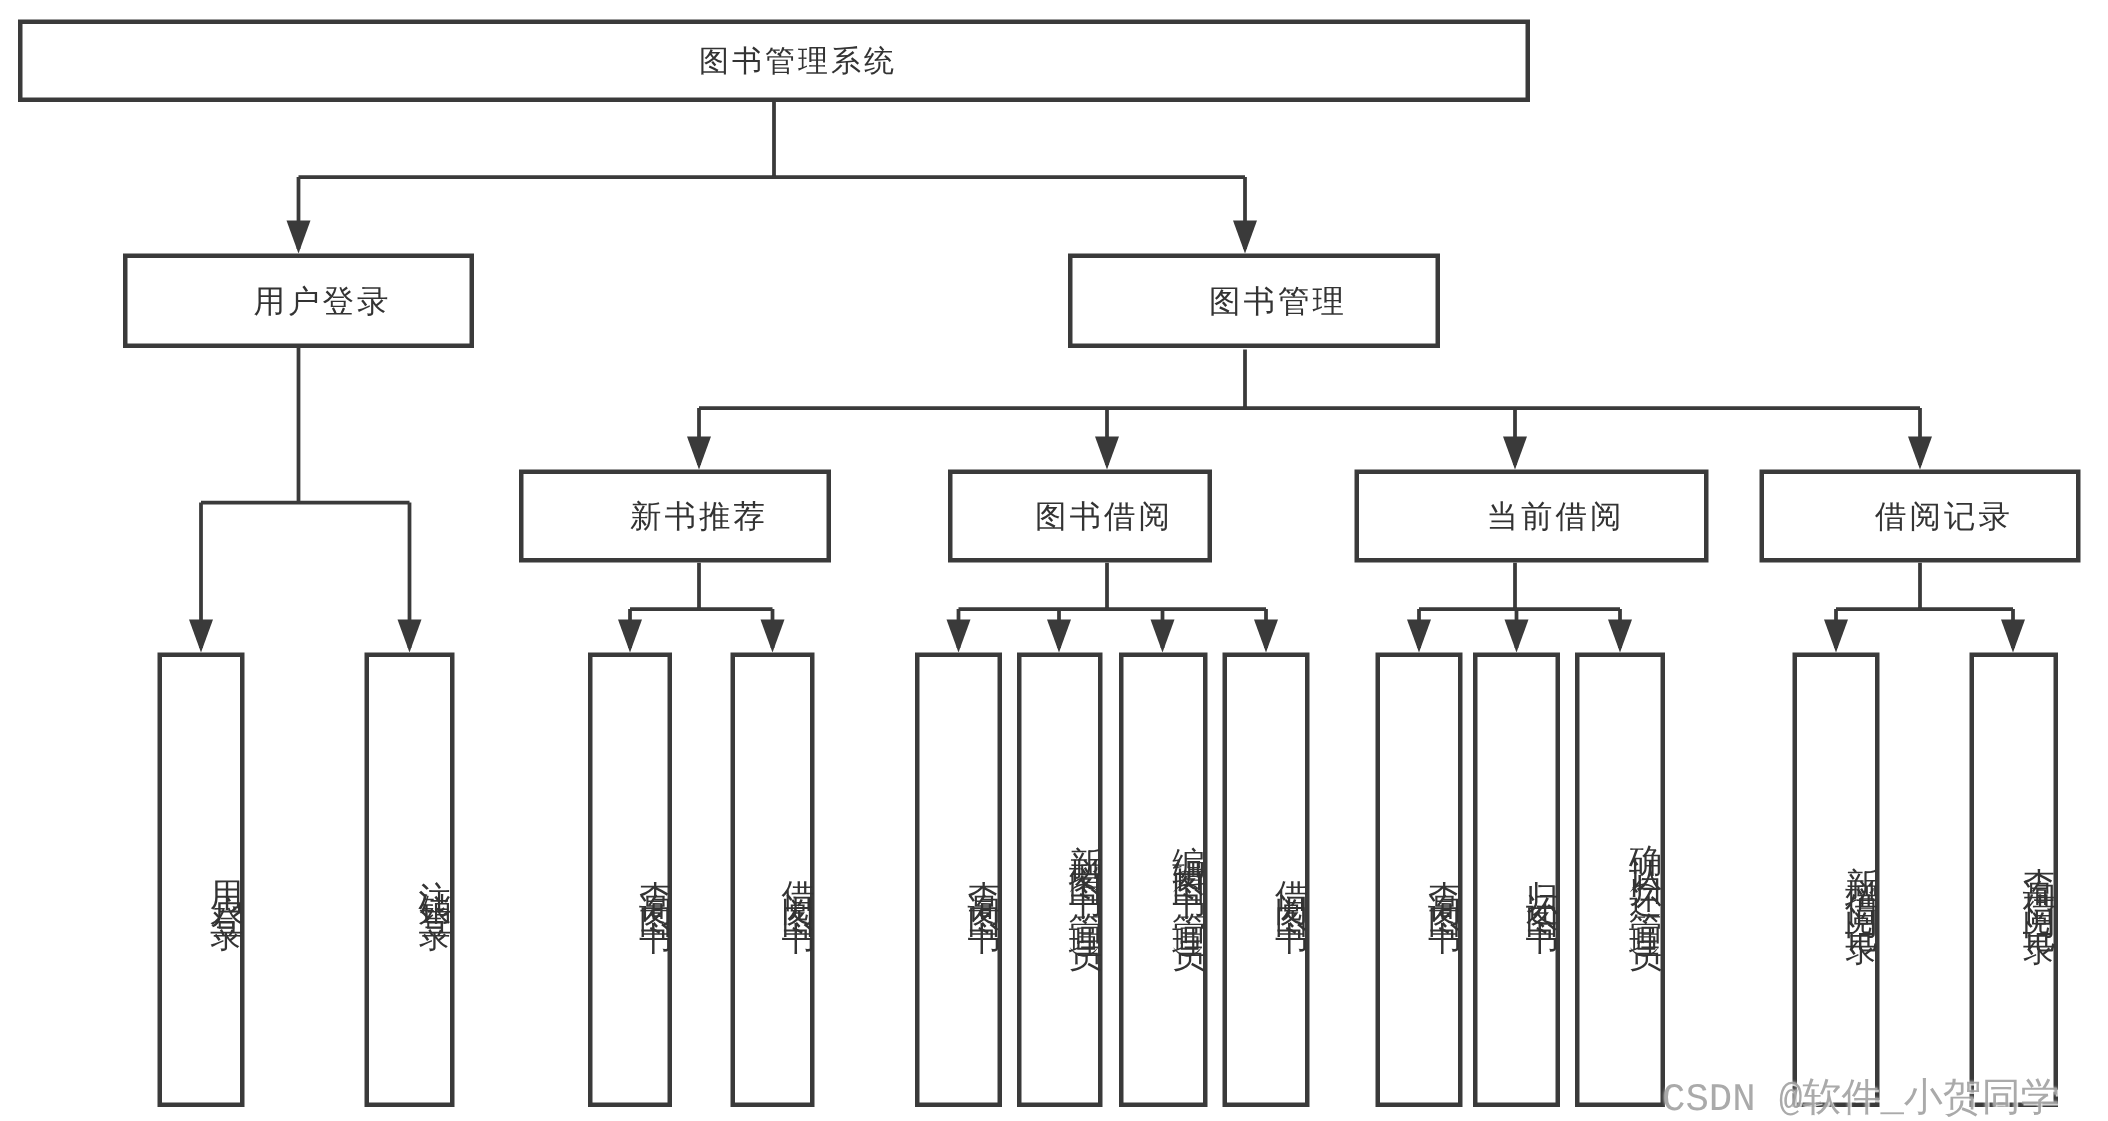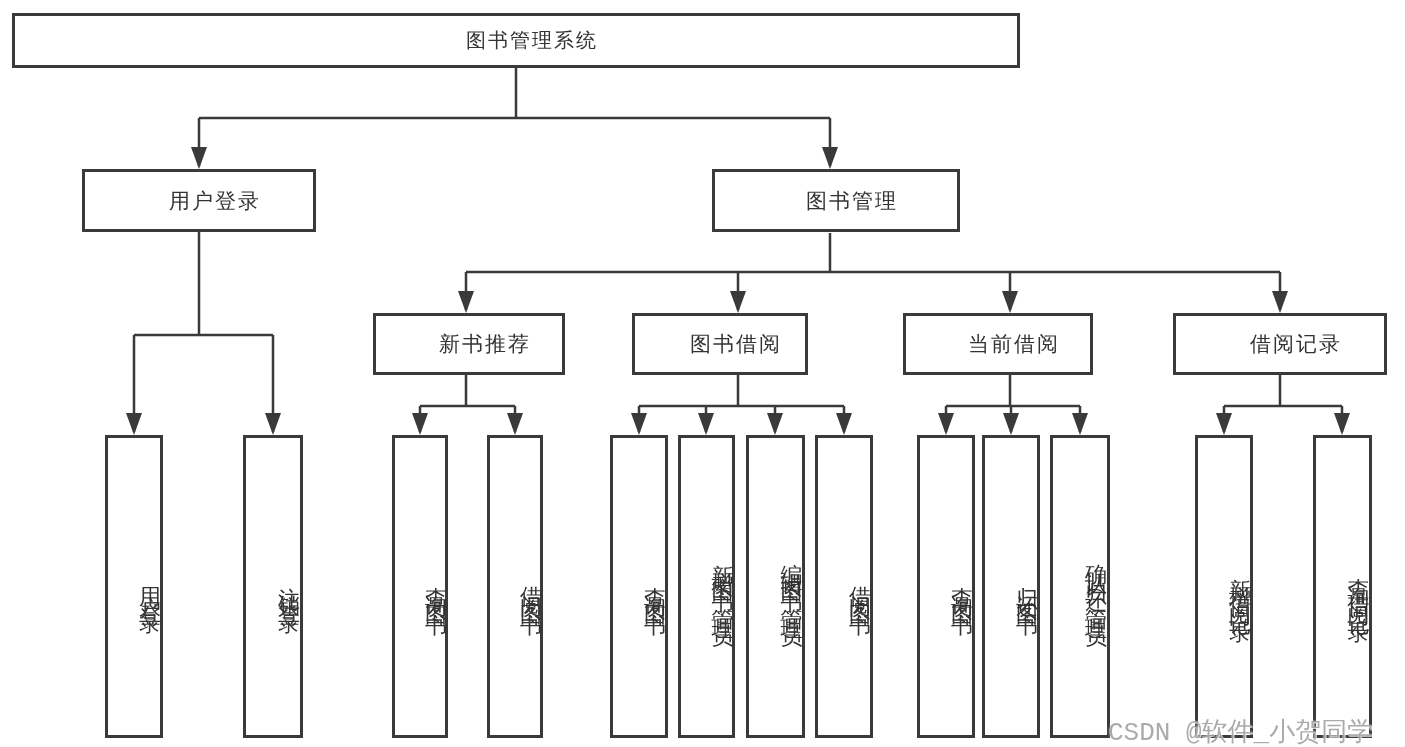--- a/index.html
+++ b/index.html
@@ -88,27 +88,27 @@
     <span>图书管理系统</span>
   </div>
 
   <div class="box h" style="left:82px;top:169px;width:234px;height:63px">
     <span>用户登录</span>
   </div>
   <div class="box h" style="left:712px;top:169px;width:248px;height:63px">
     <span>图书管理</span>
   </div>
 
-  <div class="box h" style="left:373px;top:313px;width:192px;height:62px">
+  <div class="box h" style="left:346px;top:313px;width:208px;height:62px">
     <span>新书推荐</span>
   </div>
   <div class="box h" style="left:632px;top:313px;width:176px;height:62px">
     <span>图书借阅</span>
   </div>
-  <div class="box h" style="left:903px;top:313px;width:190px;height:62px">
+  <div class="box h" style="left:903px;top:313px;width:236px;height:62px">
     <span>当前借阅</span>
   </div>
   <div class="box h" style="left:1173px;top:313px;width:214px;height:62px">
     <span>借阅记录</span>
   </div>
 
   <div class="box v" style="left:105px;top:435px;width:58px;height:303px">
     <span>用户登录</span>
   </div>
   <div class="box v" style="left:243px;top:435px;width:60px;height:303px">

